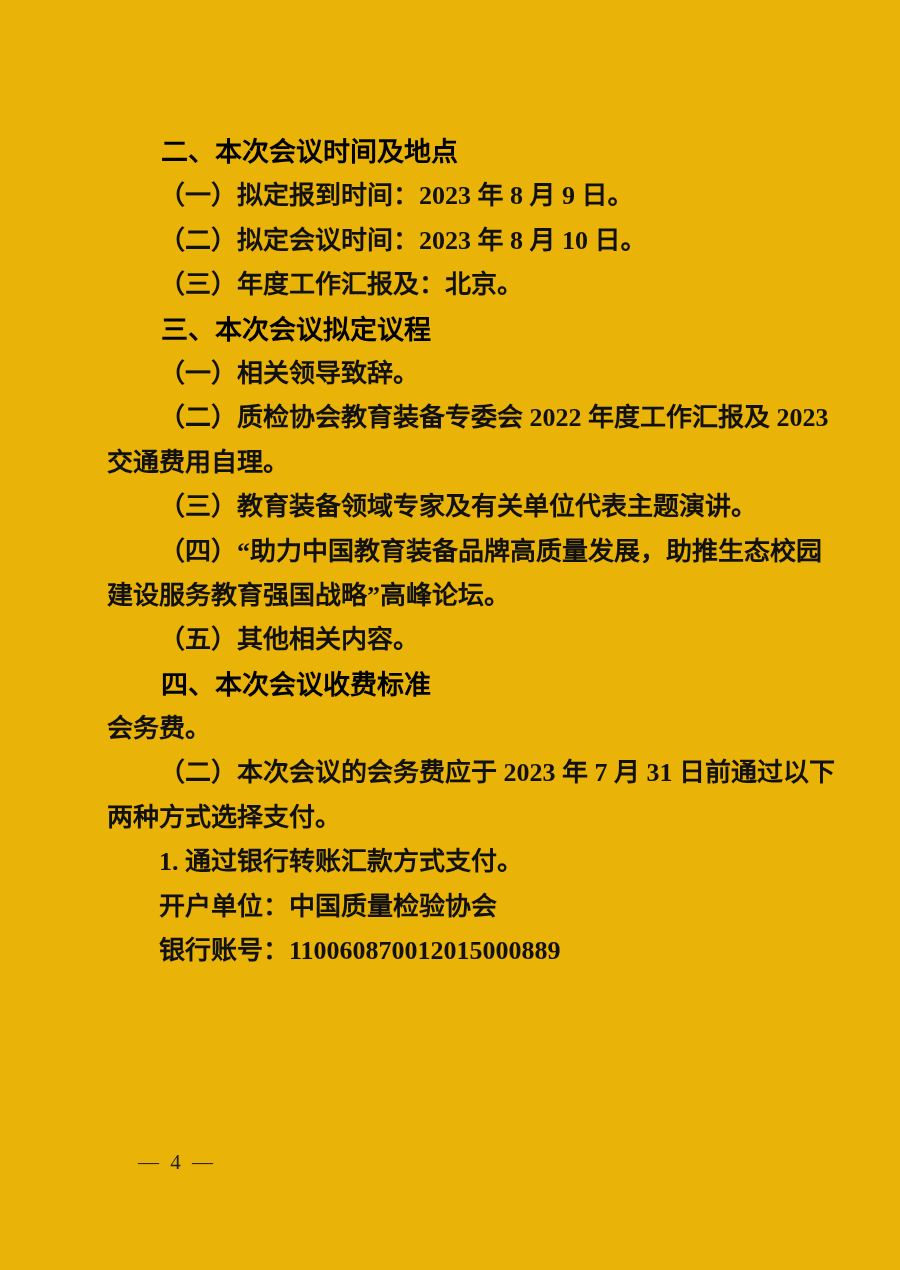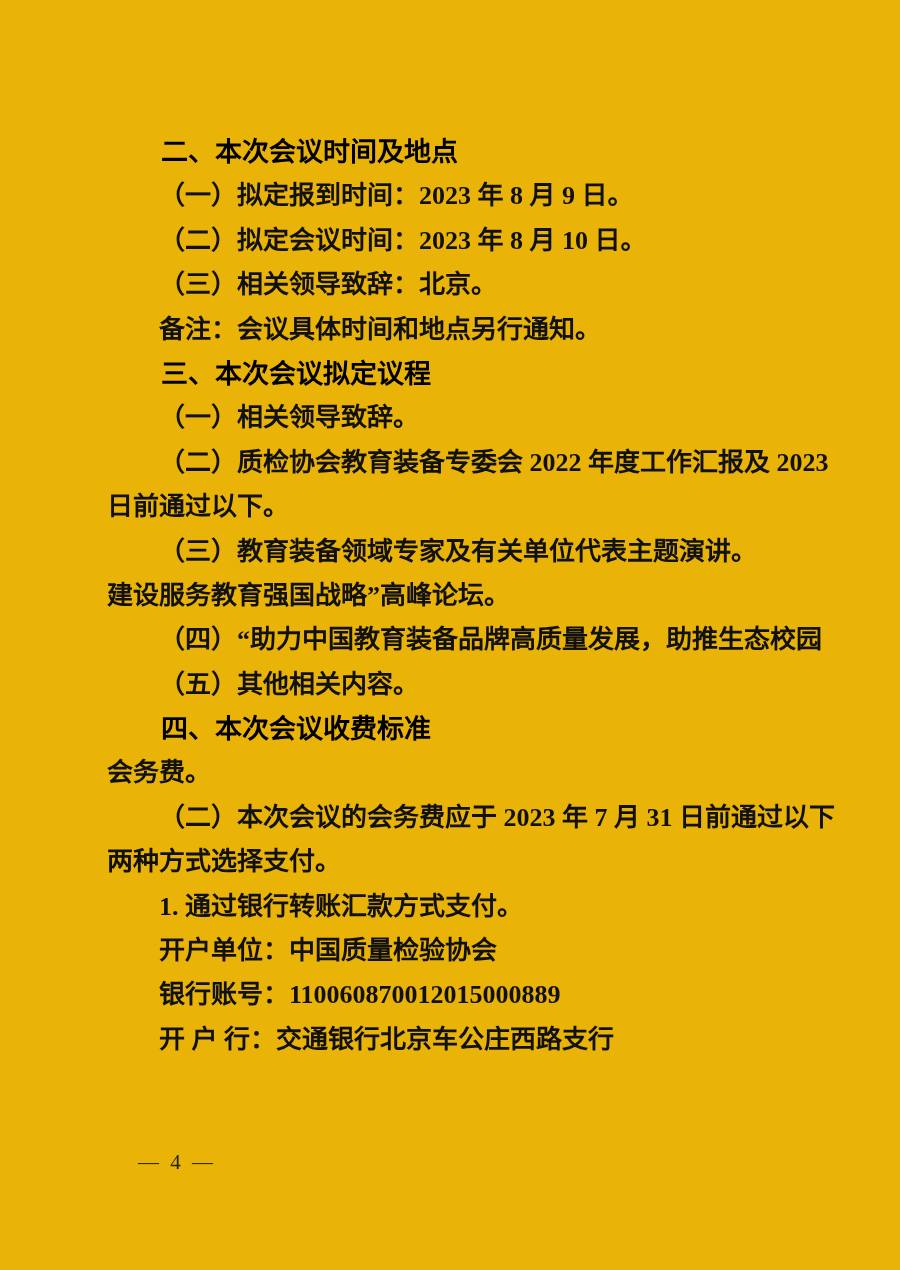--- a/index.html
+++ b/index.html
@@ -57,33 +57,31 @@
   }
 </style>
 </head>
 <body>
 
 <div class="page">
   <div class="content">
       <div class="line heading indent">二、本次会议时间及地点</div>
       <div class="line body indent">（一）拟定报到时间：2023 年 8 月 9 日。</div>
       <div class="line body indent">（二）拟定会议时间：2023 年 8 月 10 日。</div>
-      <div class="line body indent">（三）相关领导致辞：北京。</div>
-      <div class="line body indent">备注：会议具体时间和地点另行通知。</div>
+      <div class="line body indent">（三）年度工作汇报及：北京。</div>
       <div class="line heading indent">三、本次会议拟定议程</div>
       <div class="line body indent">（一）相关领导致辞。</div>
       <div class="line body indent fill">（二）质检协会教育装备专委会 2022 年度工作汇报及 2023</div>
-      <div class="line body">日前通过以下。</div>
+      <div class="line body">交通费用自理。</div>
       <div class="line body indent">（三）教育装备领域专家及有关单位代表主题演讲。</div>
+      <div class="line body indent fill">（四）“助力中国教育装备品牌高质量发展，助推生态校园</div>
       <div class="line body">建设服务教育强国战略”高峰论坛。</div>
-      <div class="line body indent fill">（四）“助力中国教育装备品牌高质量发展，助推生态校园</div>
       <div class="line body indent">（五）其他相关内容。</div>
       <div class="line heading indent">四、本次会议收费标准</div>
       <div class="line body">会务费。</div>
       <div class="line body indent fill">（二）本次会议的会务费应于 2023 年 7 月 31 日前通过以下</div>
       <div class="line body">两种方式选择支付。</div>
       <div class="line body indent">1. 通过银行转账汇款方式支付。</div>
       <div class="line body indent">开户单位：中国质量检验协会</div>
       <div class="line body indent">银行账号：110060870012015000889</div>
-      <div class="line body indent">开 户 行：交通银行北京车公庄西路支行</div>
     </div>
   <div class="footer">— 4 —</div>
 </div>
 
 </body></html>

